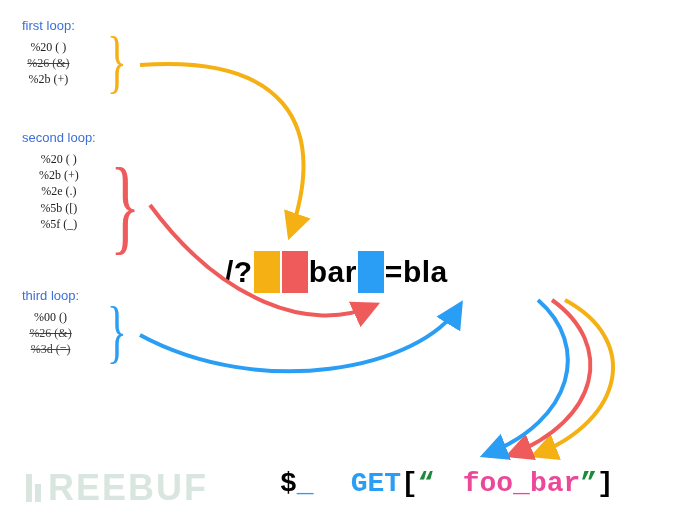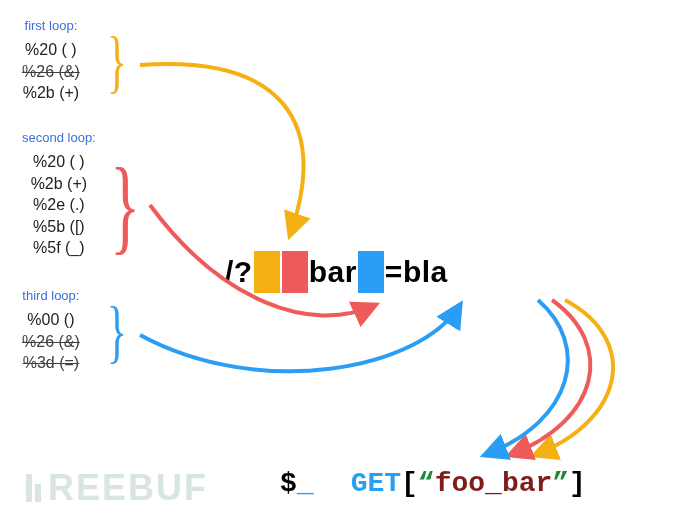--- a/index.html
+++ b/index.html
@@ -6,21 +6,21 @@
   body {
     width: 690px;
     height: 519px;
     position: relative;
     background: #fff;
     font-family: Arial, Helvetica, sans-serif;
     overflow: hidden;
   }
   .loop-block { position: absolute; left: 22px; text-align: center; }
   .loop-title { color: #3a6fd8; font-size: 13px; margin-bottom: 6px; }
-  .loop-items { font-family: Liberation Sans, sans-serif; font-size: 16px; color: #222; line-height: 1.35; }
+  .loop-items { font-family: Liberation Serif, serif; font-size: 12px; color: #222; line-height: 1.35; }
   .loop-items div { white-space: pre; }
   .struck { text-decoration: line-through; color: #404040; }
   .brace { position: absolute; font-size: 70px; font-family: Georgia, serif; transform: scaleX(0.6); }
   .brace.y { color: #f5b014; }
   .brace.r { color: #ef5b5b; }
   .brace.b { color: #2a9df4; }
   .query {
     position: absolute;
     left: 225px; top: 251px;
     font-size: 30px;
@@ -40,21 +40,21 @@
     left: 280px; top: 468px;
     font-family: "Courier New", monospace;
     font-size: 28px;
     font-weight: bold;
   }
   .get-dollar { color: #000; }
   .get-under  { color: #2a9df4; }
   .get-get    { color: #2a9df4; margin-left: 37px; }
   .get-brkt   { color: #000; }
   .get-quote  { color: #1d8a3a; }
-  .get-key    { color: #7f1d1d; }
+  .get-key    { color: #ec4899; margin-left: 28px; }
   .watermark {
     position: absolute;
     left: 10px; bottom: 8px;
     font-size: 36px;
     font-weight: 800;
     letter-spacing: 2px;
     color: #d9e6df;
     font-family: Arial, sans-serif;
     user-select: none;
     padding-left: 16px;

